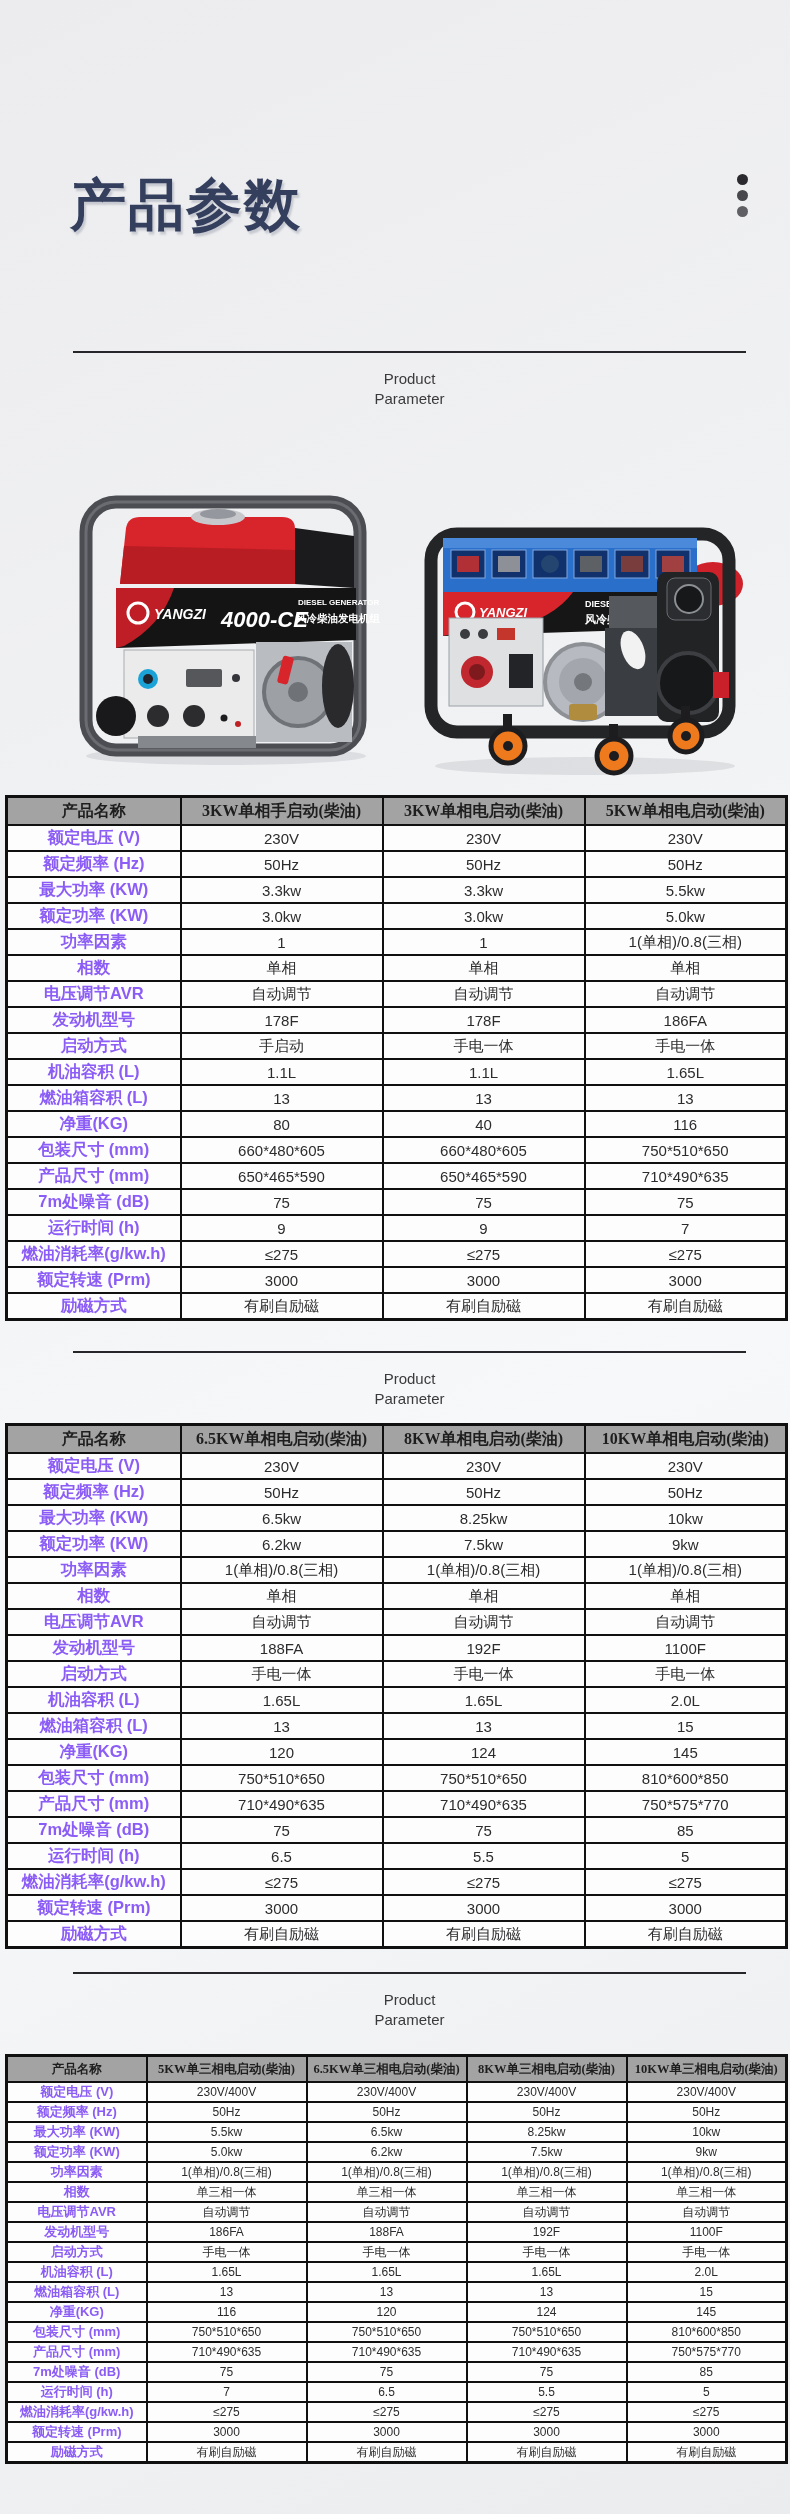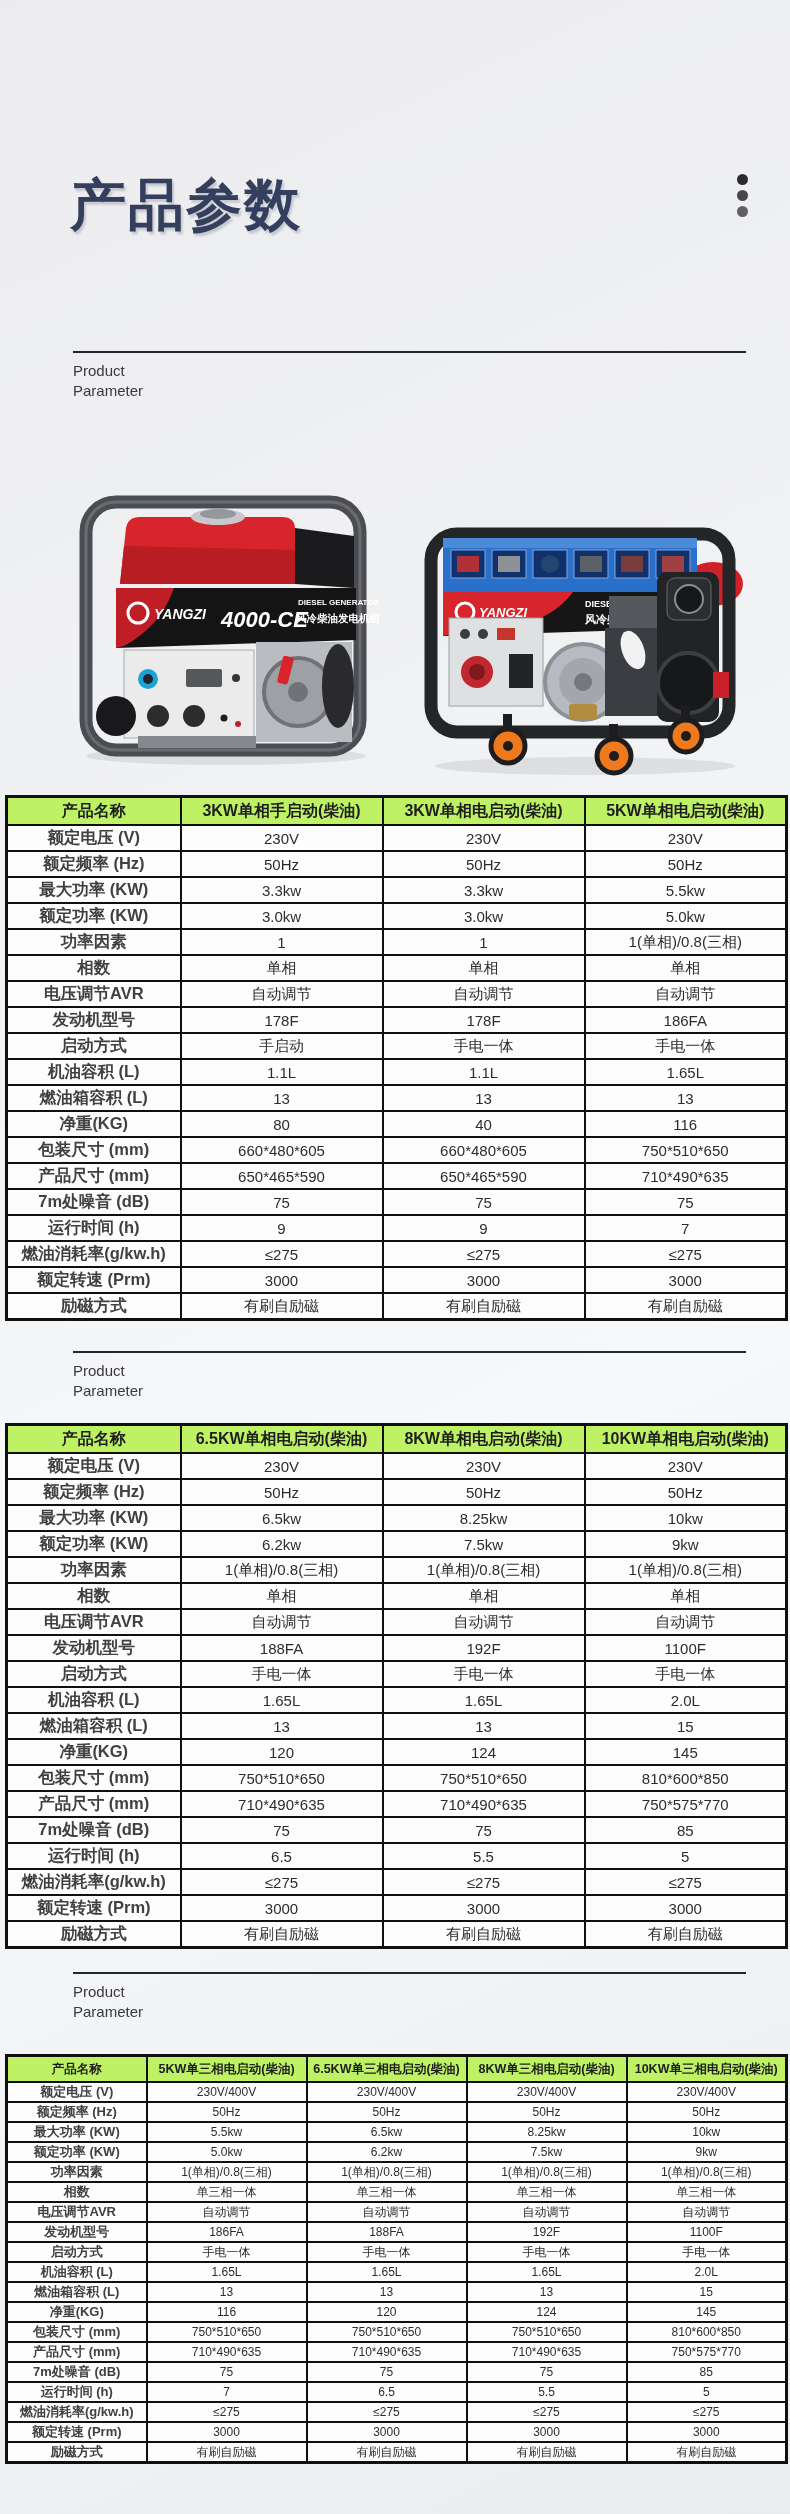--- a/index.html
+++ b/index.html
@@ -16,35 +16,35 @@
     margin-top:10px;
   }
   .menu-dots { position:absolute; left:737px; top:174px; width:12px; cursor:pointer; }
   .menu-dots span { display:block; width:11px; height:11px; border-radius:50%; margin-bottom:5px; }
   .menu-dots span:nth-child(1){ background:#2b2b2f; }
   .menu-dots span:nth-child(2){ background:#48484c; }
   .menu-dots span:nth-child(3){ background:#606064; }
 
   .divider { position:absolute; left:73px; width:673px; }
   .divider-line { border-top:2px solid #26262a; height:0; }
-  .divider-label { text-align:left; margin-top:8px; font-size:15px; line-height:20px; color:#3a3a3c; }
+  .divider-label { text-align:center; margin-top:16px; font-size:15px; line-height:20px; color:#3a3a3c; }
 
   .gen-img { position:absolute; }
 
   table.spec-table {
     position:absolute; left:5px; width:780px;
     border-collapse:collapse; table-layout:fixed;
     background:#fdfdfd; border:3px solid #101010;
   }
   .spec-table th, .spec-table td {
     border:2px solid #101010; text-align:center; vertical-align:middle;
     padding:0 2px; color:#1e1e1e; overflow:hidden; white-space:nowrap;
   }
-  .spec-table th { background:#bef264; font-weight:bold; }
-  .spec-table td.lbl { font-weight:bold; color:#404040; }
+  .spec-table th { background:#a3a3a3; font-weight:bold;font-family:Liberation Serif, serif; }
+  .spec-table td.lbl { font-weight:bold; color:#8b5cf6; }
 
   .t-big th { height:26px; font-size:16px; }
   .t-big td { height:24px; font-size:15px; color:#2c2c2e; }
   .t-big td.lbl { font-size:16.5px; }
   .t-big col { width:202px; } .t-big col.c-lbl { width:174px; }
 
   .t-small th { height:24px; font-size:12.5px; }
   .t-small td { height:18px; font-size:12px; color:#2c2c2e; }
   .t-small td.lbl { font-size:13px; }
   .t-small col { width:160px; } .t-small col.c-lbl { width:140px; }

